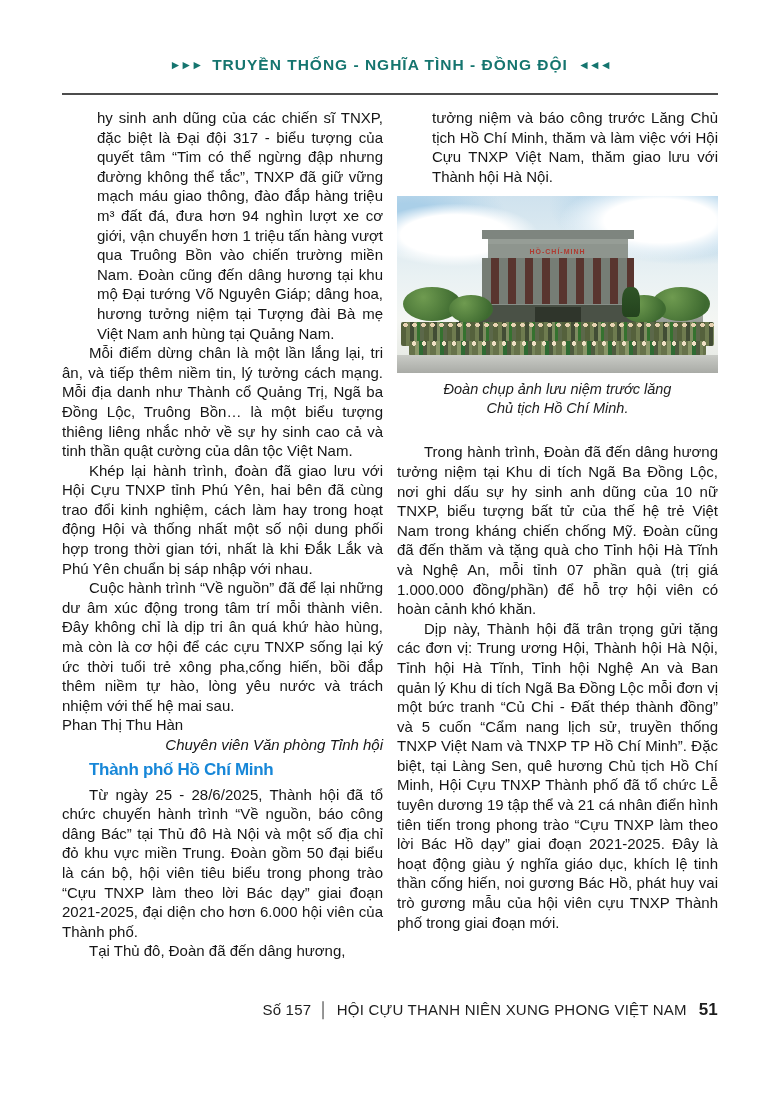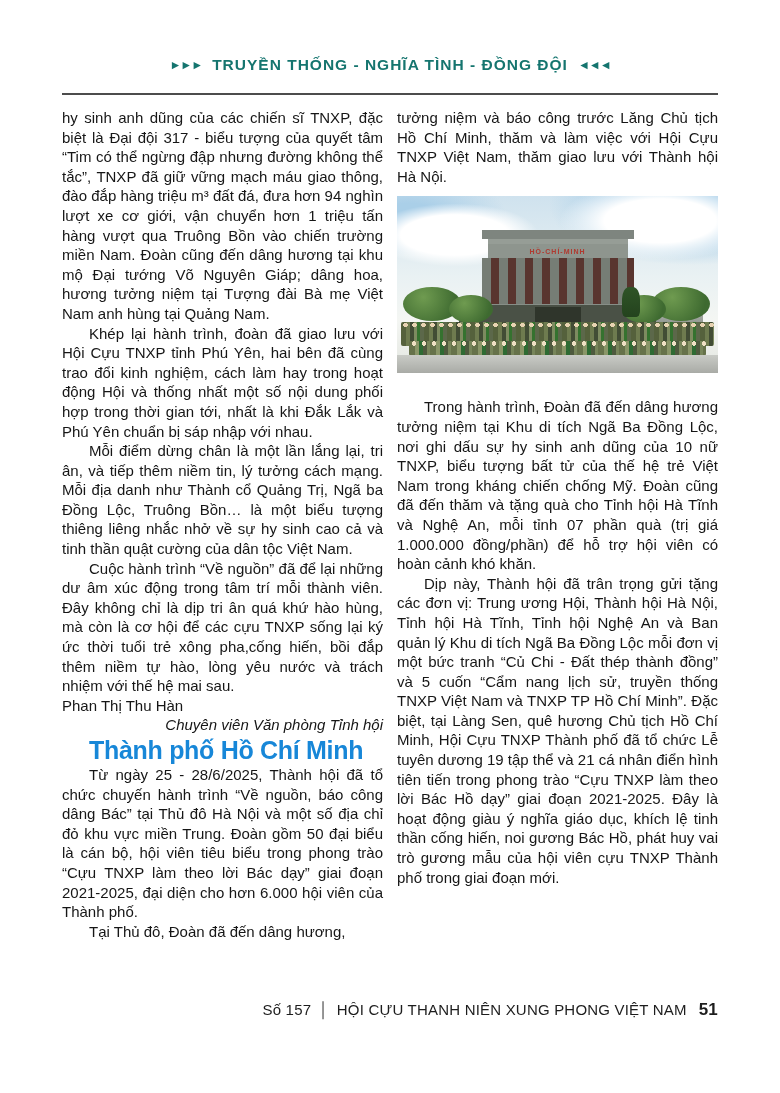--- a/index.html
+++ b/index.html
@@ -13,25 +13,25 @@
     color:#15756f;font-weight:bold;font-size:15.5px;letter-spacing:1px;
     white-space:nowrap;
   }
   .hdr-arrows{color:#15756f;font-size:12px;letter-spacing:-1px;position:relative;top:-1px;padding:0 10px;}
   .header-rule{position:absolute;top:93px;left:62px;width:656px;height:0;
     border-top:2.6px solid #4c4c4c;}
   
   .columns{position:absolute;top:108px;left:62px;width:656px;display:flex;gap:14px;}
   .col{width:321px;font-size:15px;line-height:19.6px;text-align:justify;}
   .col p{margin:0;text-indent:27px;}
-  .col p.cont{text-indent:0;}
+  .col p.cont{text-indent:0;margin-left:35px;}
   .byline-name{text-align:left;font-weight:normal;text-indent:0 !important;}
   .byline-role{text-align:right;font-style:italic;text-indent:0 !important;}
   .section-heading{
-    color:#1787d8;font-weight:bold;font-size:25px;line-height:24px;
+    color:#1787d8;font-weight:bold;font-size:17px;line-height:24px;
     margin:3px 0 3px 0;text-indent:27px;letter-spacing:-0.3px;text-align:left;
   }
   .para-gap{margin-top:24px !important;}
   
   figure{margin:10px 0 0 0;width:321px;}
   .photo{
     position:relative;width:321px;height:177px;overflow:hidden;
     background:
       radial-gradient(ellipse 120px 45px at 18% 22%, #ffffff 45%, rgba(255,255,255,0) 70%),
       radial-gradient(ellipse 140px 55px at 82% 14%, #ffffff 40%, rgba(255,255,255,0) 72%),
@@ -89,22 +89,22 @@
 
   <div class="header-band">
     <span class="header-title"><span class="hdr-arrows">►►►</span><span>TRUYỀN THỐNG - NGHĨA TÌNH - ĐỒNG ĐỘI</span><span class="hdr-arrows">◄◄◄</span></span>
   </div>
   <div class="header-rule"></div>
 
   <div class="columns">
 
     <div class="col">
       <p class="cont">hy sinh anh dũng của các chiến sĩ TNXP, đặc biệt là Đại đội 317 - biểu tượng của quyết tâm “Tim có thể ngừng đập nhưng đường không thể tắc”, TNXP đã giữ vững mạch máu giao thông, đào đắp hàng triệu m³ đất đá, đưa hơn 94 nghìn lượt xe cơ giới, vận chuyển hơn 1 triệu tấn hàng vượt qua Truông Bồn vào chiến trường miền Nam. Đoàn cũng đến dâng hương tại khu mộ Đại tướng Võ Nguyên Giáp; dâng hoa, hương tưởng niệm tại Tượng đài Bà mẹ Việt Nam anh hùng tại Quảng Nam.</p>
+      <p>Mỗi điểm dừng chân là một lần lắng lại, tri ân, và tiếp thêm niềm tin, lý tưởng cách mạng. Mỗi địa danh như Thành cổ Quảng Trị, Ngã ba Đồng Lộc, Truông Bồn… là một biểu tượng thiêng liêng nhắc nhở về sự hy sinh cao cả và tinh thần quật cường của dân tộc Việt Nam.</p>
       <p>Khép lại hành trình, đoàn đã giao lưu với Hội Cựu TNXP tỉnh Phú Yên, hai bên đã cùng trao đổi kinh nghiệm, cách làm hay trong hoạt động Hội và thống nhất một số nội dung phối hợp trong thời gian tới, nhất là khi Đắk Lắk và Phú Yên chuẩn bị sáp nhập với nhau.</p>
-      <p>Mỗi điểm dừng chân là một lần lắng lại, tri ân, và tiếp thêm niềm tin, lý tưởng cách mạng. Mỗi địa danh như Thành cổ Quảng Trị, Ngã ba Đồng Lộc, Truông Bồn… là một biểu tượng thiêng liêng nhắc nhở về sự hy sinh cao cả và tinh thần quật cường của dân tộc Việt Nam.</p>
       <p>Cuộc hành trình “Về nguồn” đã để lại những dư âm xúc động trong tâm trí mỗi thành viên. Đây không chỉ là dịp tri ân quá khứ hào hùng, mà còn là cơ hội để các cựu TNXP sống lại ký ức thời tuổi trẻ xông pha,cống hiến, bồi đắp thêm niềm tự hào, lòng yêu nước và trách nhiệm với thế hệ mai sau.</p>
       <p class="byline-name">Phan Thị Thu Hàn</p>
       <p class="byline-role">Chuyên viên Văn phòng Tỉnh hội</p>
       <h2 class="section-heading">Thành phố Hồ Chí Minh</h2>
       <p>Từ ngày 25 - 28/6/2025, Thành hội đã tổ chức chuyến hành trình “Về nguồn, báo công dâng Bác” tại Thủ đô Hà Nội và một số địa chỉ đỏ khu vực miền Trung. Đoàn gồm 50 đại biểu là cán bộ, hội viên tiêu biểu trong phong trào “Cựu TNXP làm theo lời Bác dạy” giai đoạn 2021-2025, đại diện cho hơn 6.000 hội viên của Thành phố.</p>
       <p>Tại Thủ đô, Đoàn đã đến dâng hương,</p>
     </div>
 
     <div class="col">
       <p class="cont">tưởng niệm và báo công trước Lăng Chủ tịch Hồ Chí Minh, thăm và làm việc với Hội Cựu TNXP Việt Nam, thăm giao lưu với Thành hội Hà Nội.</p>
@@ -125,20 +125,21 @@
           <div class="base-door"></div>
           <div class="tree t1"></div>
           <div class="tree t2"></div>
           <div class="tree t3"></div>
           <div class="tree t4"></div>
           <div class="tree t5"></div>
           <div class="crowd-stand"></div>
           <div class="crowd-squat"></div>
           <div class="pavement"></div>
         </div>
+        <figcaption><span>Đoàn chụp ảnh lưu niệm trước lăng</span><br><span>Chủ tịch Hồ Chí Minh.</span></figcaption>
       </figure>
 
       <p class="para-gap">Trong hành trình, Đoàn đã đến dâng hương tưởng niệm tại Khu di tích Ngã Ba Đồng Lộc, nơi ghi dấu sự hy sinh anh dũng của 10 nữ TNXP, biểu tượng bất tử của thế hệ trẻ Việt Nam trong kháng chiến chống Mỹ. Đoàn cũng đã đến thăm và tặng quà cho Tỉnh hội Hà Tĩnh và Nghệ An, mỗi tỉnh 07 phần quà (trị giá 1.000.000 đồng/phần) để hỗ trợ hội viên có hoàn cảnh khó khăn.</p>
       <p>Dịp này, Thành hội đã trân trọng gửi tặng các đơn vị: Trung ương Hội, Thành hội Hà Nội, Tỉnh hội Hà Tĩnh, Tỉnh hội Nghệ An và Ban quản lý Khu di tích Ngã Ba Đồng Lộc mỗi đơn vị một bức tranh “Củ Chi - Đất thép thành đồng” và 5 cuốn “Cẩm nang lịch sử, truyền thống TNXP Việt Nam và TNXP TP Hồ Chí Minh”. Đặc biệt, tại Làng Sen, quê hương Chủ tịch Hồ Chí Minh, Hội Cựu TNXP Thành phố đã tổ chức Lễ tuyên dương 19 tập thể và 21 cá nhân điển hình tiên tiến trong phong trào “Cựu TNXP làm theo lời Bác Hồ dạy” giai đoạn 2021-2025. Đây là hoạt động giàu ý nghĩa giáo dục, khích lệ tinh thần cống hiến, noi gương Bác Hồ, phát huy vai trò gương mẫu của hội viên cựu TNXP Thành phố trong giai đoạn mới.</p>
     </div>
   </div>
 
   <div class="footer">
     <span>Số 157</span><span class="vbar">│</span><span>HỘI CỰU THANH NIÊN XUNG PHONG VIỆT NAM</span><span class="pgnum">51</span>
   </div>

